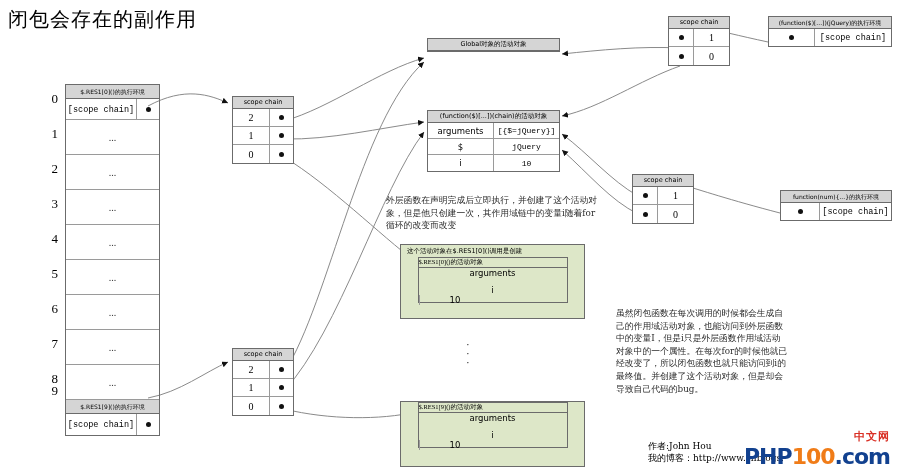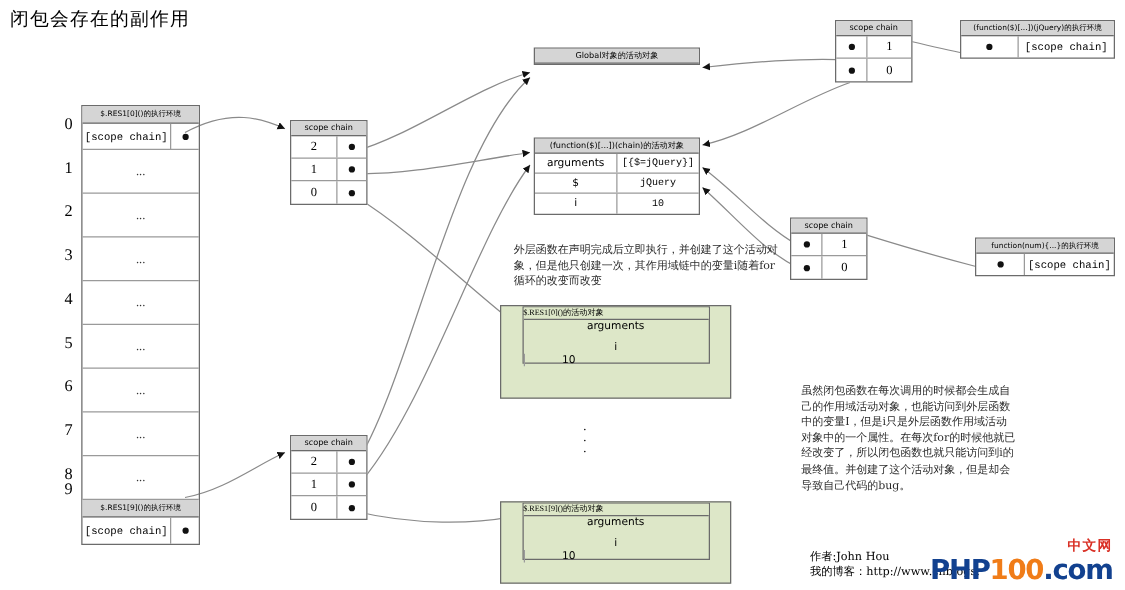--- a/index.html
+++ b/index.html
@@ -3,21 +3,21 @@
 <meta charset="utf-8">
 <style>
   html,body{margin:0;padding:0;background:#ffffff;}
   body{
     width:900px;height:472px;position:relative;overflow:hidden;
     font-family:"Liberation Serif","DejaVu Serif",serif;
     color:#000;
   }
   .abs{position:absolute;}
   #title{
-    left:8px;top:6px;font-size:15px;font-weight:400;letter-spacing:1px;
+    left:8px;top:6px;font-size:20px;font-weight:400;letter-spacing:1px;
     font-family:"DejaVu Serif","Liberation Serif",serif;
   }
   
   .box{border:1px solid #6b6b6b;background:#fff;box-sizing:border-box;}
   .box .hdr{
     background:#d5d5d5;border-bottom:1px solid #6b6b6b;
     font-size:6.5px;text-align:center;line-height:11px;height:11px;
     font-family:"DejaVu Sans","Liberation Sans",sans-serif;
     overflow:hidden;white-space:nowrap;
   }
@@ -98,21 +98,20 @@
   .green .inner{border:1px solid #6b6b6b;background:#dde7c8;box-sizing:border-box;margin:0 auto;}
   .green .inner .hdr{background:#dde7c8;font-size:6.5px;}
   .green .inner .row{height:17px;}
   .green .inner .c-l{flex:1;font-size:8.5px;font-family:"DejaVu Sans","Liberation Sans",sans-serif;}
   .green .inner .c-r{width:72px;font-size:8.5px;font-family:"DejaVu Sans","Liberation Sans",sans-serif;}
 
   
   .note{
     font-size:8.8px;line-height:12.6px;color:#2b2b2b;
     font-family:"DejaVu Serif","Liberation Serif",serif;
-    margin-left:25px;
   }
   #note-mid{left:386px;top:194px;width:214px;}
   #note-right{left:616px;top:307px;width:172px;}
   #author{left:648px;top:440px;font-size:9px;line-height:12px;
     font-family:"DejaVu Serif","Liberation Serif",serif;}
 
   
   #vdots{left:466px;top:340px;font-size:11px;line-height:9px;color:#111;letter-spacing:0;}
   #vdots span{display:block;}
 
@@ -321,20 +320,21 @@
     <div class="cell pt" style="width:38px;">
         <span class="dot"></span>
       </div>
     <div class="cell sep lbl">[scope chain]</div>
   </div>
 </div>
 
 <div class="abs note" id="note-mid">外层函数在声明完成后立即执行，并创建了这个活动对象，但是他只创建一次，其作用域链中的变量i随着for循环的改变而改变</div>
 
 <div class="abs green" style="left:400px;top:244px;width:185px;height:75px;">
+  <div class="cap">这个活动对象在$.RES1[0]()调用是创建</div>
   <div class="inner" style="width:150px;">
     <div class="hdr" style="border-bottom:1px solid #6b6b6b;">$.RES1[0]()的活动对象</div>
     <div class="row">
       <div class="cell c-l">arguments</div>
       <div class="cell sep c-r"></div>
     </div>
     <div class="row">
       <div class="cell c-l">i</div>
       <div class="cell sep c-r">10</div>
     </div>

